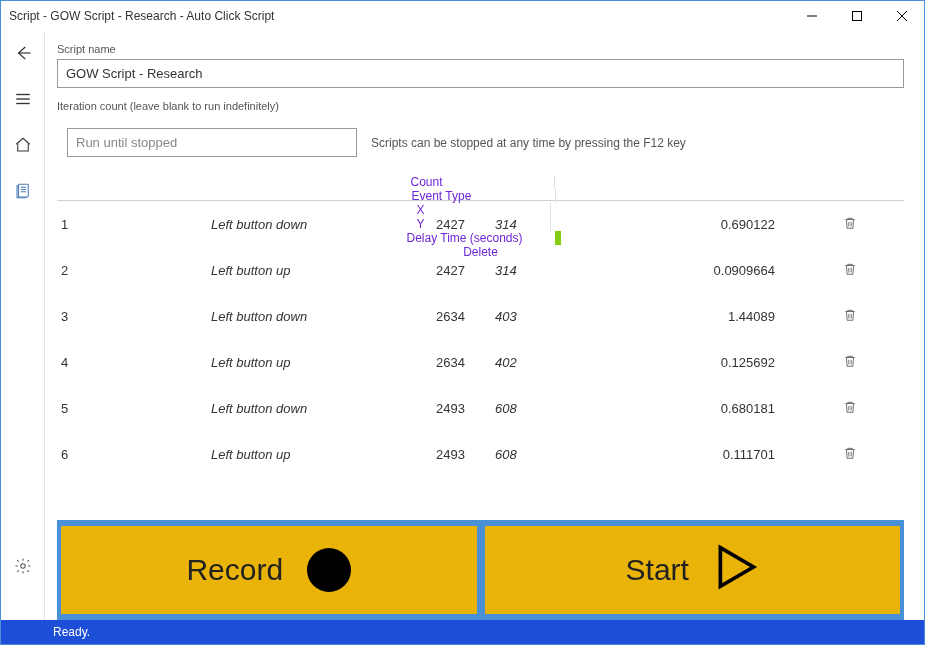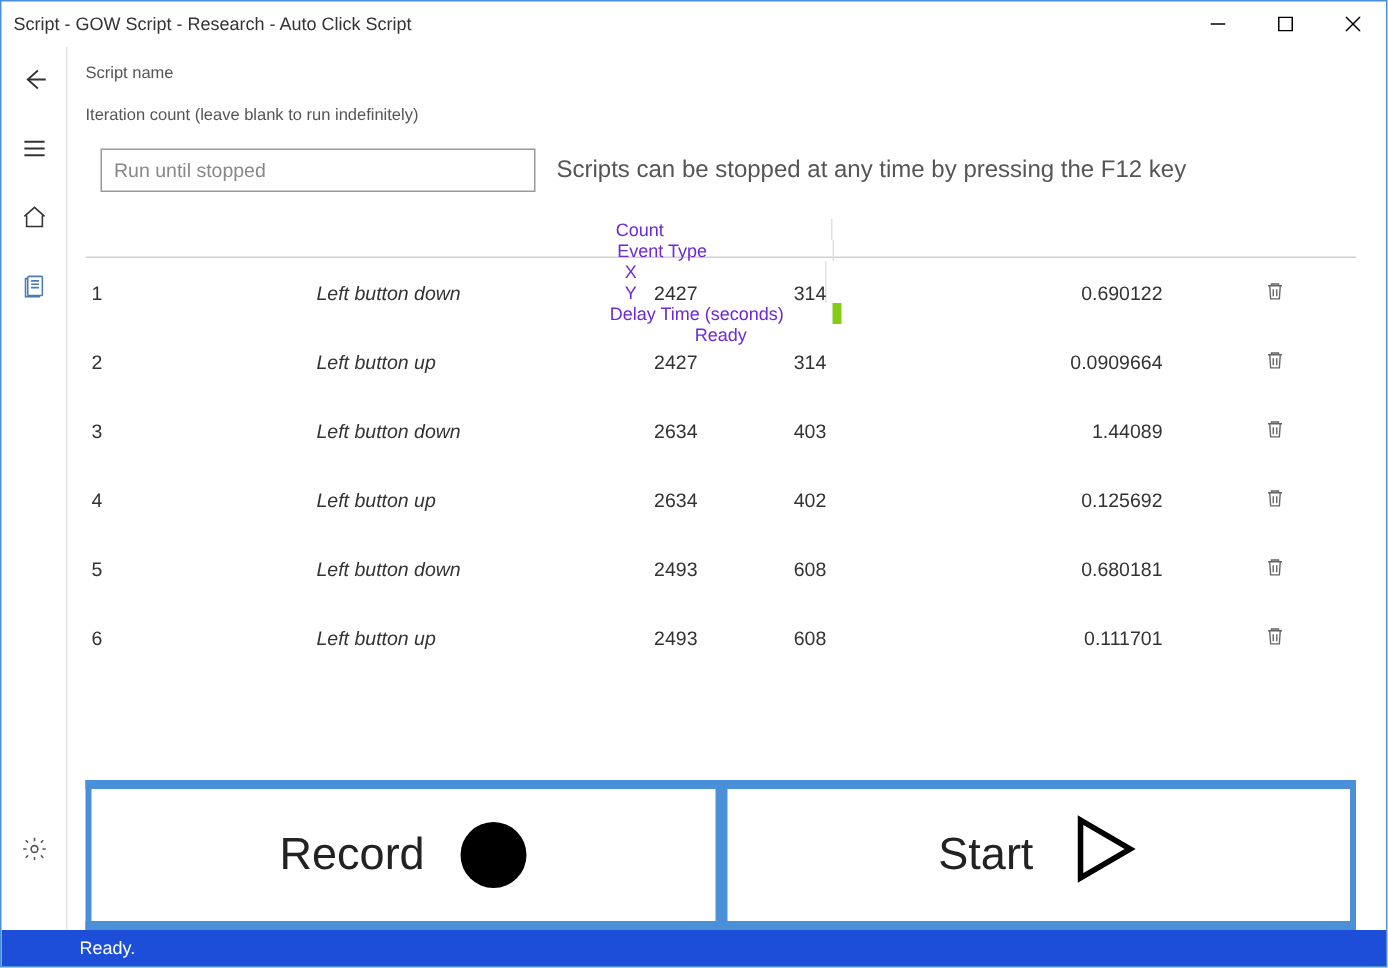--- a/index.html
+++ b/index.html
@@ -85,21 +85,21 @@
       background: #fff;
     }
     .row-iter {
       display: flex;
       align-items: center;
       gap: 14px;
       margin-top: 12px;
     }
     .row-iter .text-input { width: 290px; color: #888; margin-left: 10px; }
     .row-iter .text-input::placeholder { color: #888; }
-    .hint { font-size: 16px; color: #555; }
+    .hint { font-size: 12px; color: #555; }
     
     .table-wrap { margin-top: 18px; flex: 1; overflow: hidden; }
     .thead {
       display: flex;
       color: #6d28d9;
       font-size: 12px;
       border-bottom: 1px solid #d0d0d0;
       height: 26px;
       align-items: center;
       flex-direction: column;
@@ -114,36 +114,36 @@
     .trow {
       display: flex;
       align-items: center;
       height: 46px;
       font-size: 13px;
       color: #333;
     }
     .trow .c-count { width: 148px; padding-left: 4px; }
     .trow .c-event { width: 150px; padding-left: 6px; font-style: italic; }
     .trow .c-x { width: 140px; text-align: right; padding-right: 30px; }
-    .trow .c-y { width: 140px; text-align: center; padding-right: 50px; }
+    .trow .c-y { width: 140px; text-align: left; padding-right: 50px; font-style: italic; }
     .trow .c-delay { width: 160px; text-align: right; padding-right: 20px; }
     .trow .c-delete { flex: 1; text-align: center; }
     .del-btn { cursor: pointer; color: #666; display:inline-flex;}
     
     .bottom-bar {
       display: flex;
       gap: 8px;
       padding: 0 4px;
       background: #4a90d9;
       border-top: 6px solid #4a90d9;
       border-bottom: 6px solid #4a90d9;
     }
     .big-btn {
       flex: 1;
-      background: #ffffff;
+      background: #eab308;
       height: 88px;
       display: flex;
       align-items: center;
       justify-content: center;
       gap: 24px;
       cursor: pointer;
       font-size: 30px;
       font-weight: 300;
       color: #222;
     }
@@ -221,35 +221,36 @@
     <div class="icon-btn bottom">
       <svg width="18" height="18" viewBox="0 0 24 24" fill="none" stroke="#555" stroke-width="1.4">
           <circle cx="12" cy="12" r="3"></circle>
           <path d="M12 2v3M12 19v3M4.2 4.2l2.1 2.1M17.7 17.7l2.1 2.1M2 12h3M19 12h3M4.2 19.8l2.1-2.1M17.7 6.3l2.1-2.1"></path>
         </svg>
     </div>
   </div>
 
   <div class="content">
     <div class="label">Script name</div>
+    <input class="text-input" type="text" value="GOW Script - Research" style="">
 
     <div class="label" style="margin-top:12px">Iteration count (leave blank to run indefinitely)</div>
     <div class="row-iter">
       <input class="text-input" type="text" placeholder="Run until stopped" style="">
       <span class="hint">Scripts can be stopped at any time by pressing the F12 key</span>
     </div>
 
     <div class="table-wrap">
       <div class="thead">
         <div class="col-count">Count</div>
         <div class="col-event">Event Type</div>
         <div class="col-x">X</div>
         <div class="col-y">Y</div>
         <div class="col-delay">Delay Time (seconds)</div>
-        <div class="col-delete">Ready</div>
+        <div class="col-delete">Delete</div>
       </div>
       <div class="tbody" id="tbody">
           <div class="trow">
             <div class="c-count">1</div>
             <div class="c-event">Left button down</div>
             <div class="c-x">2427</div>
             <div class="c-y">314</div>
             <div class="c-delay">0.690122</div>
             <div class="c-delete"><span class="del-btn">
                 <svg width="14" height="14" viewBox="0 0 24 24" fill="none" stroke="#666" stroke-width="1.6">

